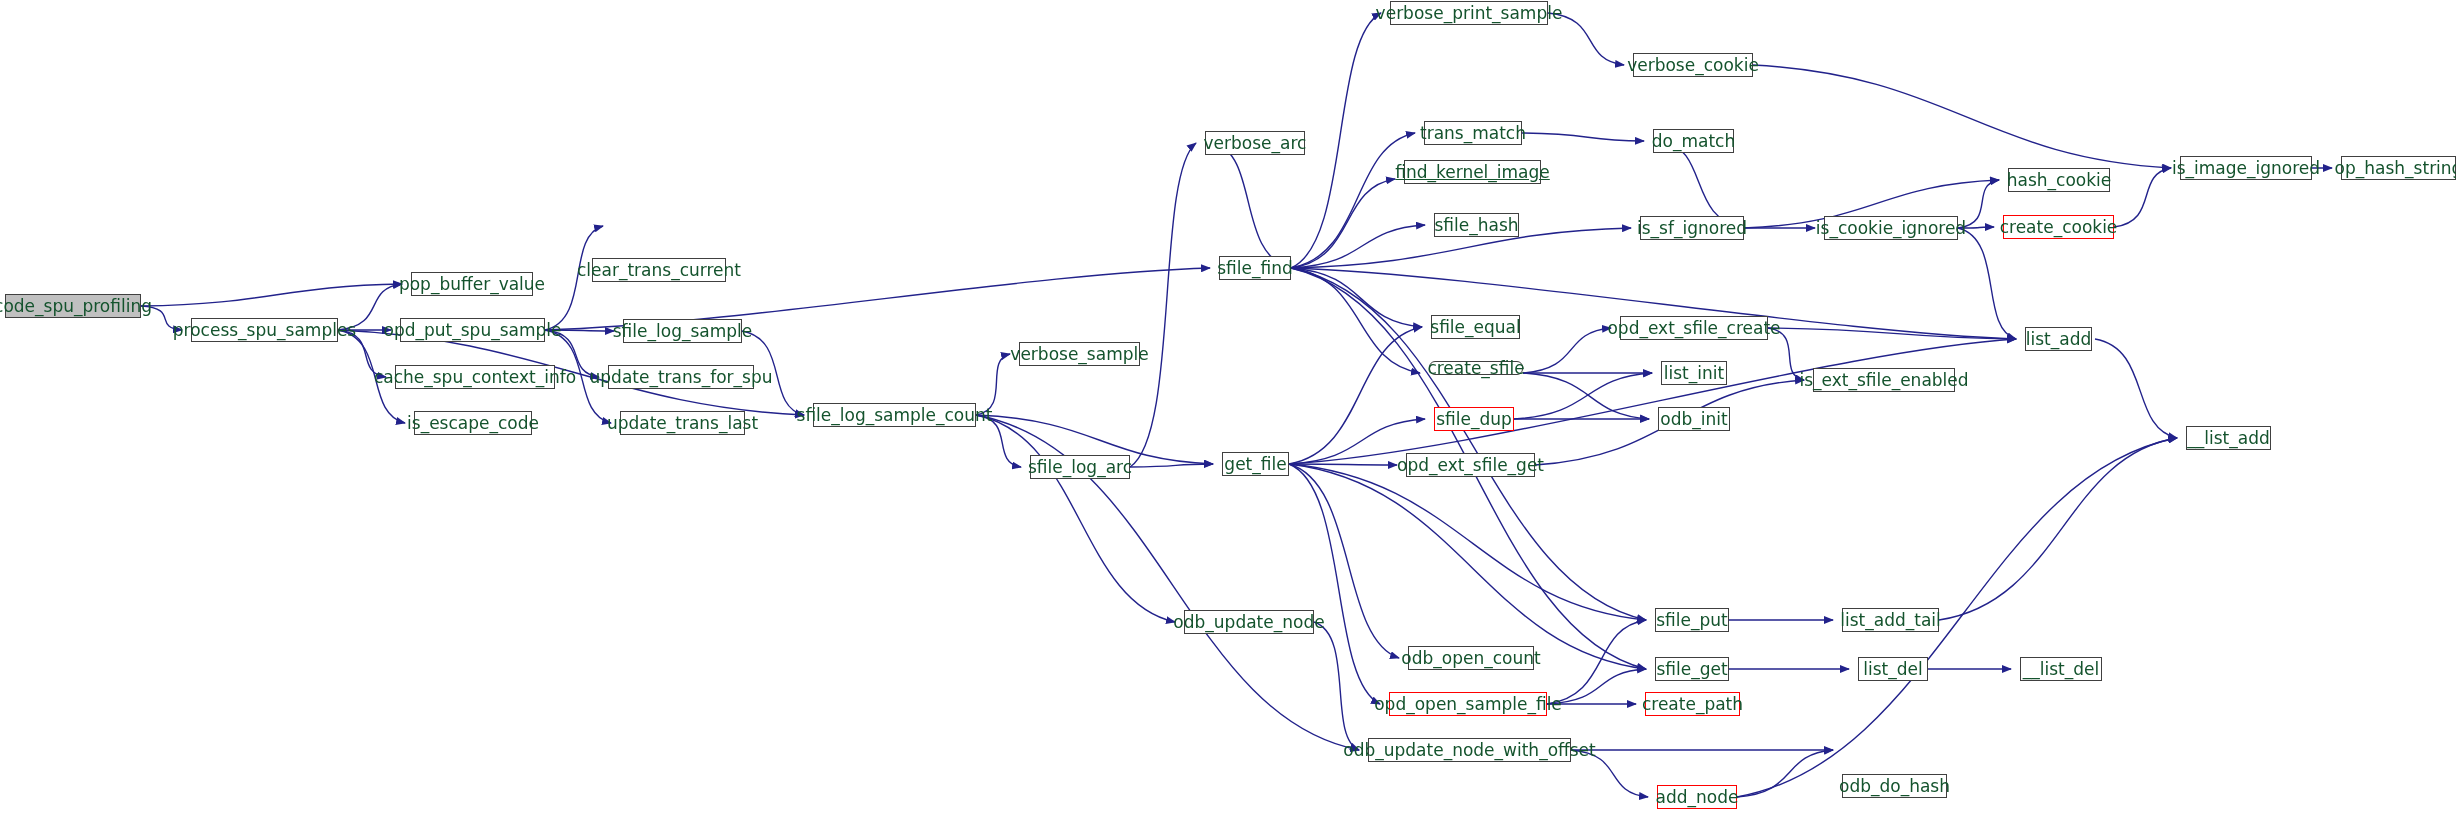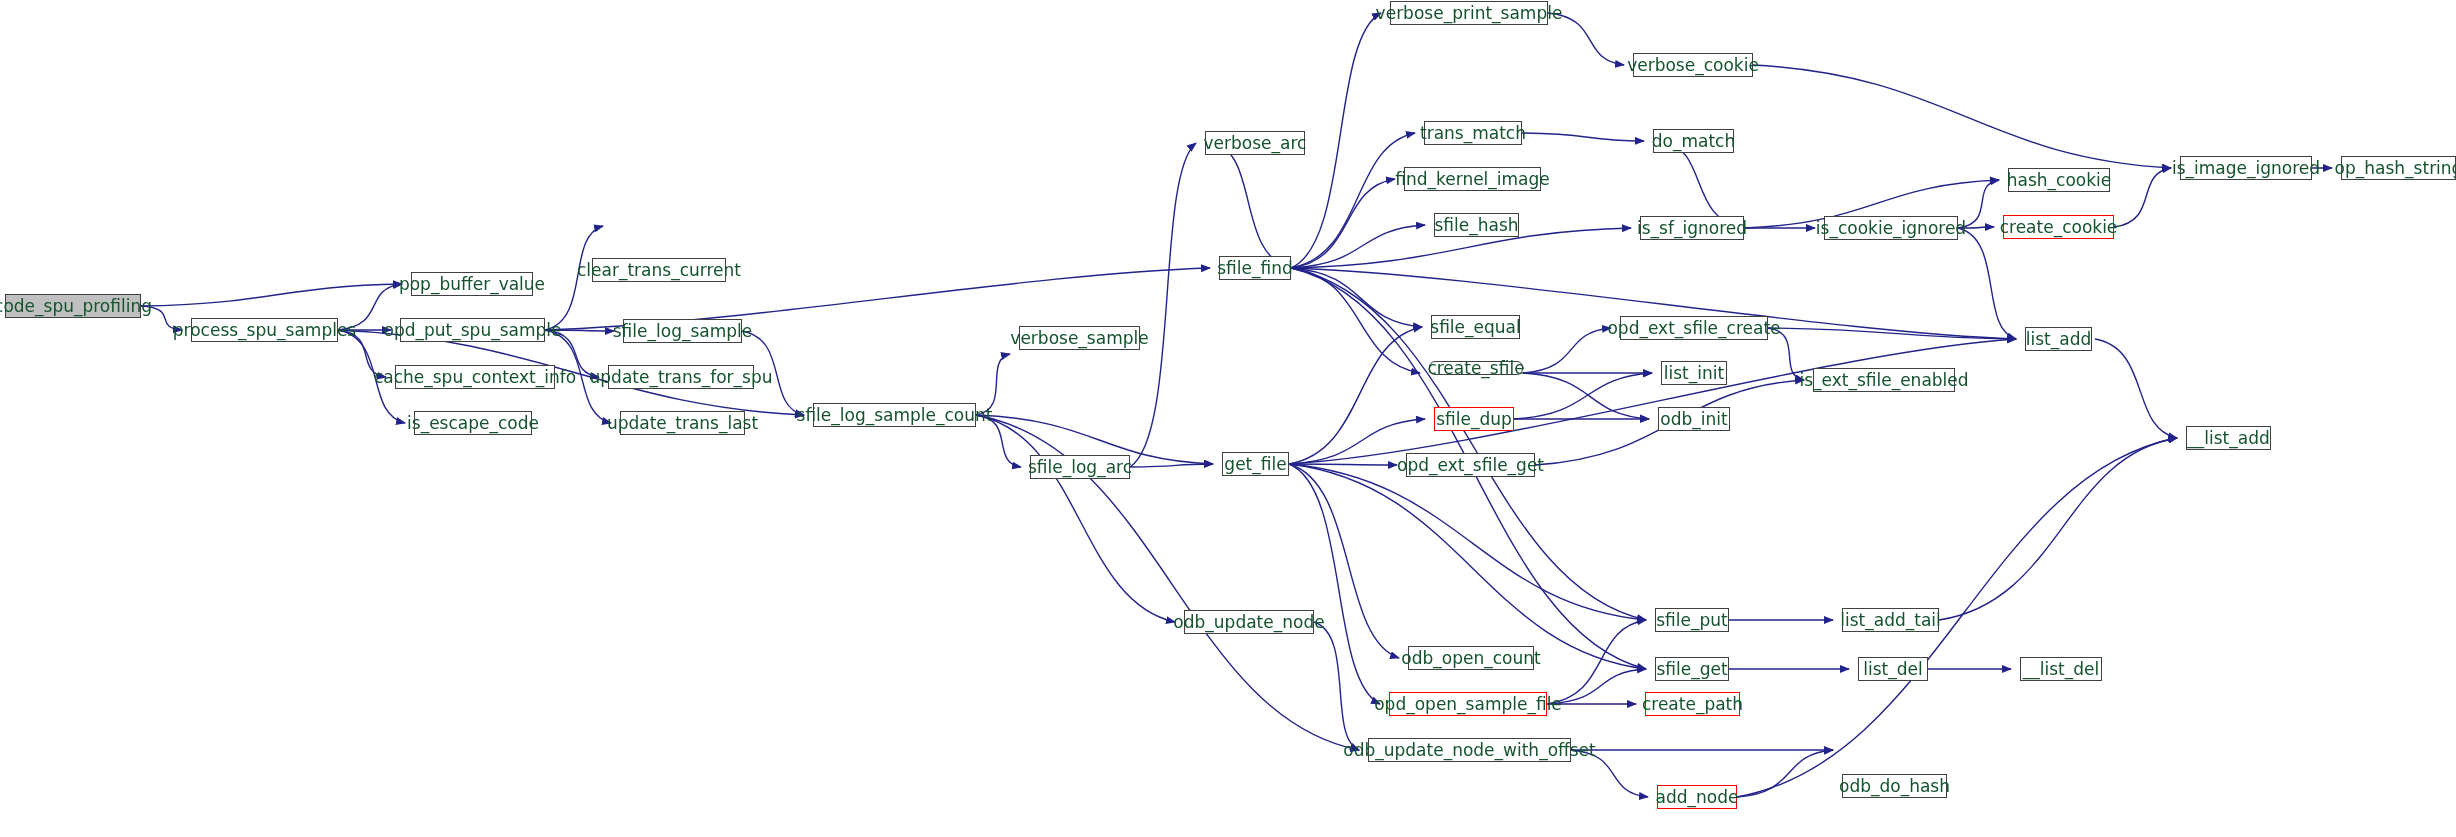--- a/index.html
+++ b/index.html
@@ -140,42 +140,42 @@
     </div>
     <div class="node" style="left: 608px; top: 365px; width: 146px; height: 24px;">
       <span>update_trans_for_spu</span>
     </div>
     <div class="node" style="left: 620px; top: 411px; width: 125px; height: 24px;">
       <span>update_trans_last</span>
     </div>
     <div class="node" style="left: 813px; top: 403px; width: 163px; height: 24px;">
       <span>sfile_log_sample_count</span>
     </div>
-    <div class="node" style="left: 1019px; top: 326px; width: 121px; height: 24px;">
+    <div class="node" style="left: 1019px; top: 342px; width: 121px; height: 24px;">
       <span>verbose_sample</span>
     </div>
     <div class="node" style="left: 1030px; top: 455px; width: 100px; height: 24px;">
       <span>sfile_log_arc</span>
     </div>
     <div class="node" style="left: 1205px; top: 131px; width: 100px; height: 24px;">
       <span>verbose_arc</span>
     </div>
     <div class="node" style="left: 1390px; top: 1px; width: 158px; height: 24px;">
       <span>verbose_print_sample</span>
     </div>
     <div class="node" style="left: 1633px; top: 53px; width: 120px; height: 24px;">
       <span>verbose_cookie</span>
     </div>
     <div class="node" style="left: 1219px; top: 256px; width: 72px; height: 24px;">
       <span>sfile_find</span>
     </div>
     <div class="node" style="left: 1424px; top: 121px; width: 98px; height: 24px;">
       <span>trans_match</span>
     </div>
-    <div class="node" style="left: 1404px; top: 167px; width: 137px; height: 24px;">
+    <div class="node" style="left: 1404px; top: 160px; width: 137px; height: 24px; text-decoration: underline;">
       <span>find_kernel_image</span>
     </div>
     <div class="node" style="left: 1434px; top: 213px; width: 85px; height: 24px;">
       <span>sfile_hash</span>
     </div>
     <div class="node" style="left: 1431px; top: 315px; width: 89px; height: 24px;">
       <span>sfile_equal</span>
     </div>
     <div class="node" style="left: 1429px; top: 361px; width: 94px; height: 14px; border-radius: 6px;">
       <span>create_sfile</span>

